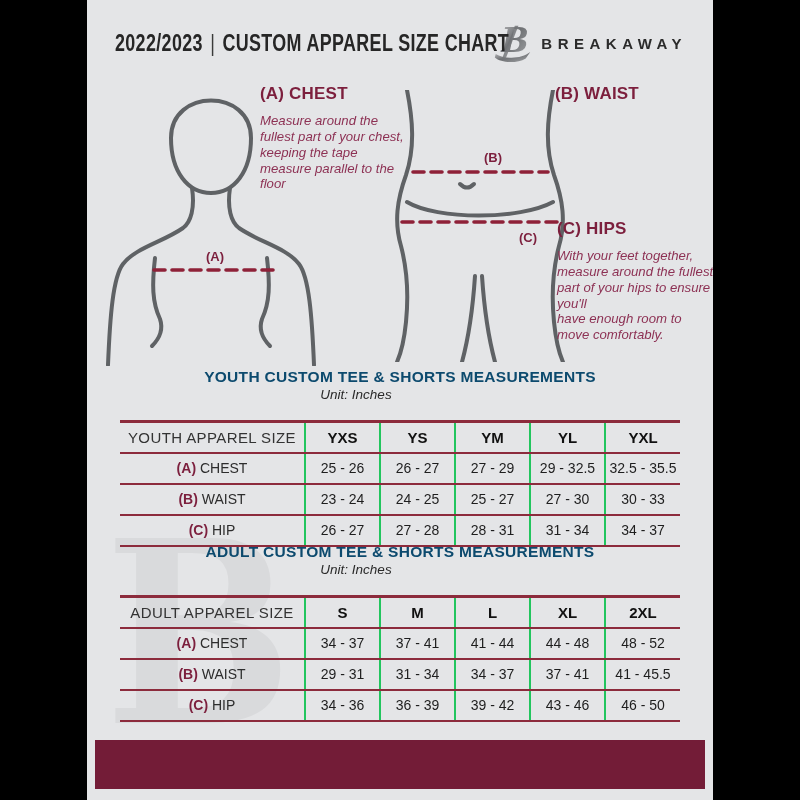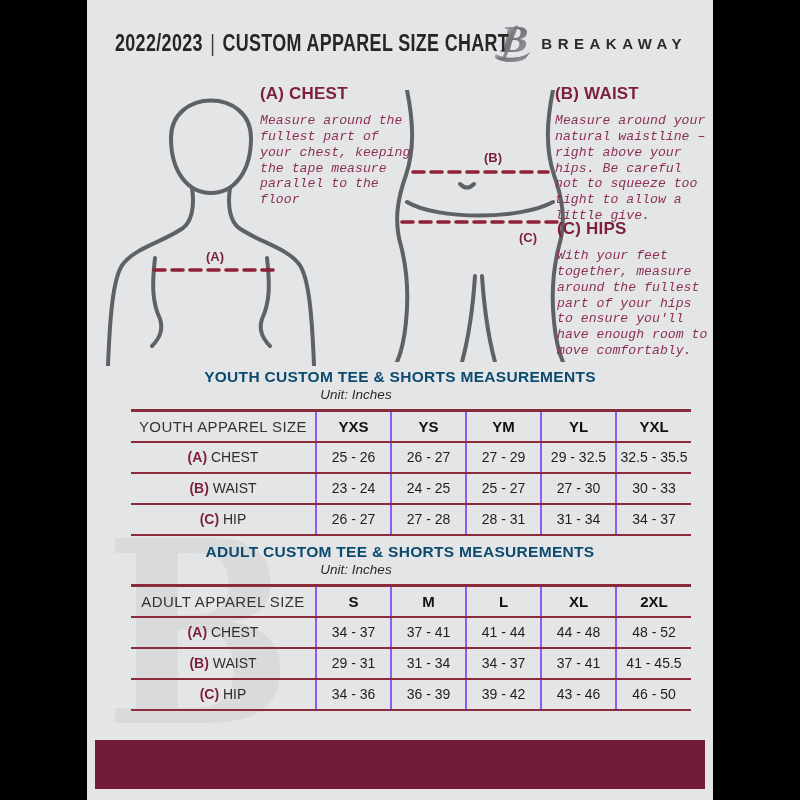--- a/index.html
+++ b/index.html
@@ -23,35 +23,35 @@
                  font-size:24.5px; font-weight:bold; color:#262626; letter-spacing:.5px; }
   .title-inner .pipe { font-weight:normal; color:#3a3a3a; padding:0 10px; }
   .brand { display:flex; align-items:center; gap:8px; }
   .brand-text { font-size:15px; font-weight:bold; letter-spacing:5.5px; color:#2b2b2b; }
 
   
   .fig { position:absolute; z-index:1; }
   .instr { position:absolute; width:152px; z-index:1; }
   .instr h3 { font-size:17px; font-weight:bold; color:#7c1f3d; letter-spacing:.2px; margin-bottom:9px; }
   .instr p { font-size:13.2px; line-height:1.2; font-style:italic; color:#8d3154;
-             white-space:pre-line;font-family:Liberation Mono, monospace; }
+             white-space:pre-line; }
 
   
   .sec-title { position:absolute; left:0; width:626px; text-align:center;
                font-size:15.5px; font-weight:bold; color:#0c4a6e; letter-spacing:.3px; z-index:1; }
   .sec-unit  { position:absolute; left:0; width:538px; text-align:center;
                font-size:13.5px; font-style:italic; color:#2a2a2a; z-index:1; }
 
   
-  table.size { position:absolute; left:44px; width:560px; border-collapse:collapse;
-               z-index:1; background:transparent; table-layout:fixed; }
+  table.size { position:absolute; left:33px; width:560px; border-collapse:collapse;
+               z-index:1; background:transparent; table-layout:fixed;margin-top:11px; }
   table.size { border-top:3px solid #8c2b3c; }
   table.size td { border-bottom:2px solid #8c2b3c; height:31px; text-align:center;
                   font-size:14px; color:#1e1e1e; padding:0; }
-  table.size td + td { border-left:2px solid #8b5cf6; }
+  table.size td + td { border-left:2px solid #22c55e; }
   table.size col.c0 { width:185px; }
   table.size col.cv { width:75px; }
   td.rowhead { text-align:left; padding-left:14px; font-size:14.5px; color:#2d2d2d; }
   tr.hdr td { font-weight:bold; font-size:15px; color:#111; }
   tr.hdr td.rowhead { font-weight:normal; font-size:15px; color:#333; letter-spacing:.4px; }
   .pfx { color:#7c1f3d; font-weight:bold; }
   .rlabel { color:#2d2d2d; }
 
   
   .footer-bar { position:absolute; left:8px; top:740px; width:610px; height:49px;
@@ -112,21 +112,20 @@
     <line x1="10" y1="132" x2="167" y2="132" stroke="#8e2138" stroke-width="3.6" stroke-dasharray="11 7"></line>
     <text x="136" y="152" text-anchor="middle" font-size="13" font-weight="bold" fill="#7c1f3d" stroke="none">(C)</text>
   </svg>
 
   <div class="instr" style="left:173px; top:84px;">
     <h3>(A) CHEST</h3>
     <p>Measure around the fullest part of your chest, keeping the tape measure parallel to the floor</p>
   </div>
   <div class="instr" style="left:468px; top:84px;">
     <h3>(B) WAIST</h3>
-    <p>Measure around your natural waistline – right above your hips. Be careful not to squeeze too tight to allow a little give.</p>
   </div>
   <div class="instr" style="left:470px; top:219px; width:158px;">
     <h3>(C) HIPS</h3>
     <p>With your feet together, measure around the fullest part of your hips to ensure you'll
 have enough room to move comfortably.</p>
   </div>
 
   <div class="sec-title" style="top:368px;">YOUTH CUSTOM TEE &amp; SHORTS MEASUREMENTS</div>
   <div class="sec-unit" style="top:387px;">Unit: Inches</div>
 

